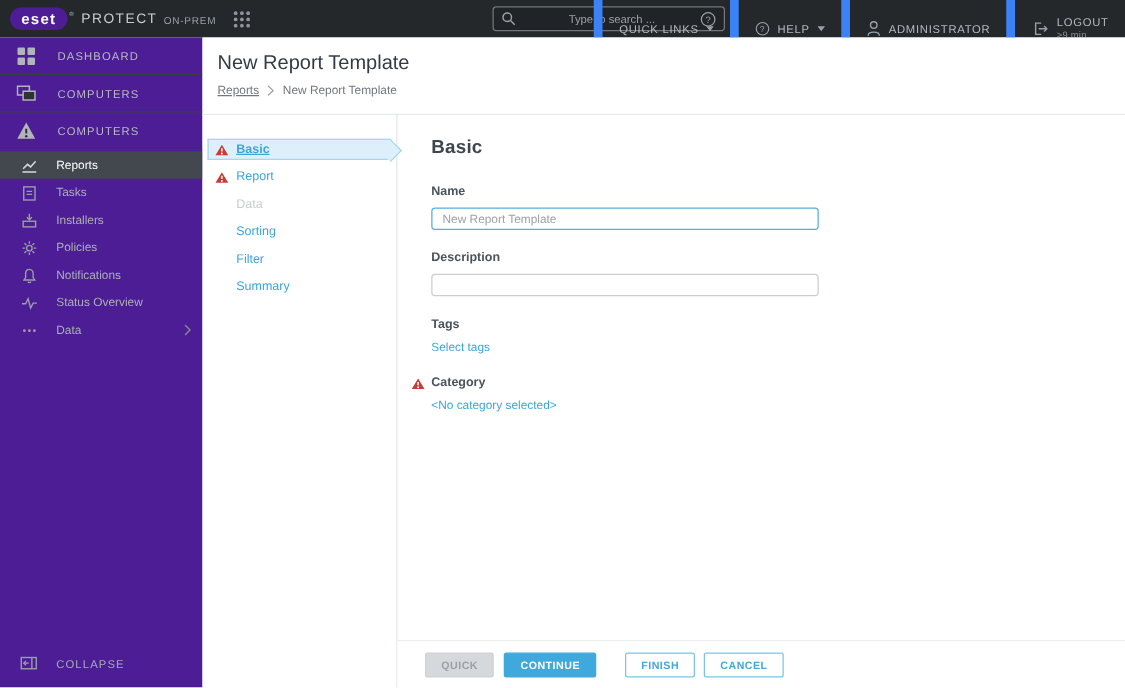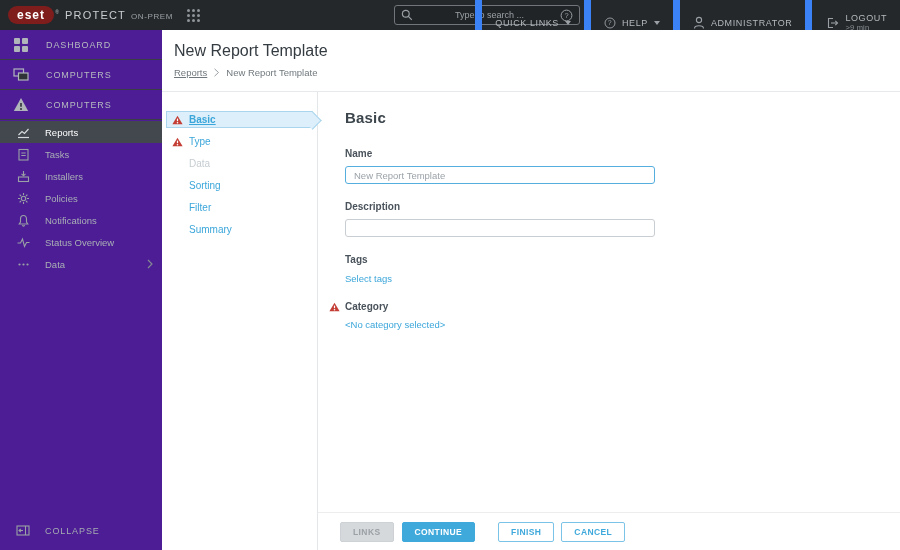--- a/index.html
+++ b/index.html
@@ -10,21 +10,21 @@
     -webkit-font-smoothing:antialiased;
   }
 
   
   .topbar {
     position:absolute; top:0; left:0; width:900px; height:30px;
     background:#24282b; display:flex; align-items:center;
   }
   .brand { display:flex; align-items:center; padding-left:8px; }
   .logo-pill {
-    position:relative; background:#7f1d1d; color:#fff; font-weight:bold;
+    position:relative; background:#4c1d95; color:#fff; font-weight:bold;
     font-size:12px; letter-spacing:1px; border-radius:10px;
     height:18px; line-height:18px; padding:0 9px;
   }
   .logo-reg { position:absolute; top:-3px; right:-6px; font-size:5px; color:#9aa0a4; }
   .product-name { color:#c9cdd0; font-size:11px; letter-spacing:1.2px; margin-left:11px; }
   .product-edition { color:#9aa0a4; font-size:8px; letter-spacing:0.6px; margin-left:5px; margin-top:2px; }
   .apps-grid { margin-left:14px; display:grid; grid-template-columns:repeat(3,3px); grid-gap:2px; cursor:pointer; }
   .apps-grid span { width:3px; height:3px; background:#8f959a; border-radius:50%; }
 
   .searchbox {
@@ -360,21 +360,21 @@
       <span class="step-label">Basic</span>
     </li>
     <li class="step">
       <span class="warn-ico">
         <svg width="11" height="10" viewBox="0 0 11 10">
           <path d="M5.5 0.8 L10.6 9.2 H0.4 Z" fill="#c43e36"></path>
           <line x1="5.5" y1="3.6" x2="5.5" y2="6.2" stroke="#fff" stroke-width="1.2"></line>
           <circle cx="5.5" cy="7.7" r="0.8" fill="#fff"></circle>
         </svg>
       </span>
-      <span class="step-label">Type</span>
+      <span class="step-label">Report</span>
     </li>
     <li class="step disabled">
       <span class="step-label">Data</span>
     </li>
     <li class="step">
       <span class="step-label">Sorting</span>
     </li>
     <li class="step">
       <span class="step-label">Filter</span>
     </li>
@@ -403,17 +403,17 @@
         <line x1="5.5" y1="3.6" x2="5.5" y2="6.2" stroke="#fff" stroke-width="1.2"></line>
         <circle cx="5.5" cy="7.7" r="0.8" fill="#fff"></circle>
       </svg>
     </span>
     <span class="field-label">Category</span>
   </div>
   <span class="link" style="margin-top:7px;">&lt;No category selected&gt;</span>
 </div>
 
 <div class="footer">
-  <button class="btn btn-back" disabled="">LINKS</button>
+  <button class="btn btn-back" disabled="">QUICK</button>
   <button class="btn btn-continue">CONTINUE</button>
   <button class="btn btn-outline">FINISH</button>
   <button class="btn btn-outline">CANCEL</button>
 </div>
 
 </body></html>

